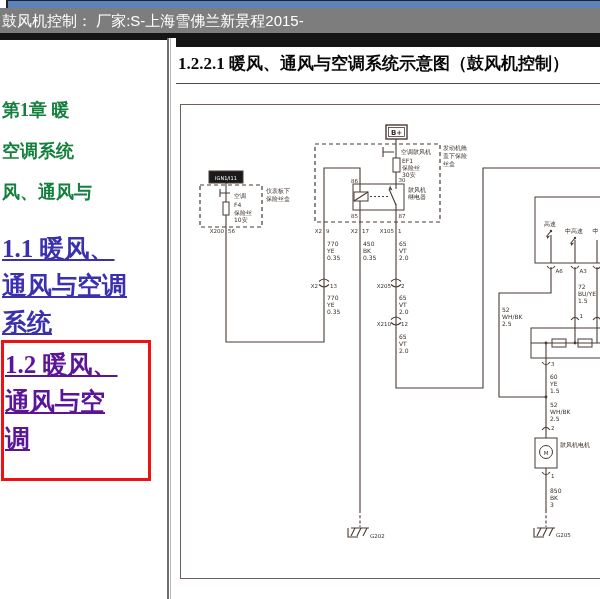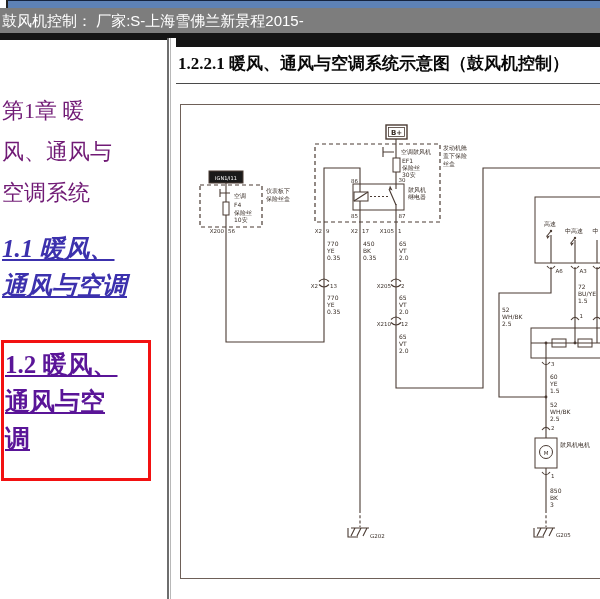--- a/index.html
+++ b/index.html
@@ -10,24 +10,24 @@
   .tl-box{position:absolute;left:0;top:0;width:6px;height:9px;background:#ffffff;border-right:2px solid #222;border-bottom:1px solid #222;}
   .graybar{position:absolute;left:0;top:8px;width:600px;height:25px;background:#7d7d7d;color:#ffffff;
            font-size:15px;line-height:25px;padding-left:2px;white-space:nowrap;overflow:hidden;}
   .blackband{position:absolute;left:0;top:33px;width:600px;height:14px;background:#141414;}
   
   .sidebar{position:absolute;left:0;top:40px;width:167px;height:559px;background:#ffffff;
            font-family:"Liberation Serif",serif;}
   .divider{position:absolute;left:167px;top:38px;width:9px;height:561px;background:#ffffff;
            border-left:2px solid #6e6e6e;box-sizing:border-box;}
   .divider .inner{position:absolute;left:1px;top:0;width:1px;height:100%;background:#b8b8b8;}
-  .chapter{position:absolute;left:2px;top:50px;width:164px;color:#701a75;font-weight:normal;
-           font-size:22px;line-height:41px;}
+  .chapter{position:absolute;left:2px;top:50px;width:164px;color:#15803d;font-weight:bold;
+           font-size:18px;line-height:41px;}
   .navlink{display:block;font-weight:bold;font-size:25px;line-height:37px;text-decoration:underline;cursor:pointer;}
-  .link1{position:absolute;left:2px;top:190px;width:164px;color:#3c31ad;font-style:italic;}
+  .link1{position:absolute;left:2px;top:190px;width:164px;color:#3c31ad;}
   .selbox{position:absolute;left:1px;top:300px;width:150px;height:141px;border:3px solid #f21111;box-sizing:border-box;}
   .link2{position:absolute;left:1px;top:3px;width:117px;color:#5a1598;}
   
   .maintitle{position:absolute;left:178px;top:52px;width:430px;color:#080808;font-weight:bold;
              font-family:"Liberation Serif",serif;font-size:17px;white-space:nowrap;overflow:hidden;}
   .titlerule{position:absolute;left:176px;top:83px;width:424px;height:1px;background:#4a4a4a;}
   .figframe{position:absolute;left:180px;top:104px;width:425px;height:473px;border:1px solid #6e6058;box-sizing:content-box;background:#fff;}
 </style>
 </head>
 <body>
@@ -37,26 +37,27 @@
   <div class="topstrip"></div>
   <div class="tl-box"></div>
   <div class="graybar">
     <span>鼓风机控制：  厂家:S-上海雪佛兰新景程2015-</span>
   </div>
   <div class="blackband"></div>
 
   <div class="sidebar">
     <div class="chapter">
       <span style="display:block">第1章 暖</span>
+      <span style="display:block">空调系统</span>
       <span style="display:block">风、通风与</span>
-      <span style="display:block">空调系统</span>
     </div>
     <a class="navlink link1">
       <span style="display:block">1.1 暖风、</span>
       <span style="display:block">通风与空调</span>
+      <span style="display:block">系统</span>
     </a>
     <div class="selbox">
       <a class="navlink link2">
         <span style="display:block">1.2 暖风、</span>
         <span style="display:block">通风与空调</span>
       </a>
     </div>
   </div>
   <div class="divider">
       <div class="inner"></div>

